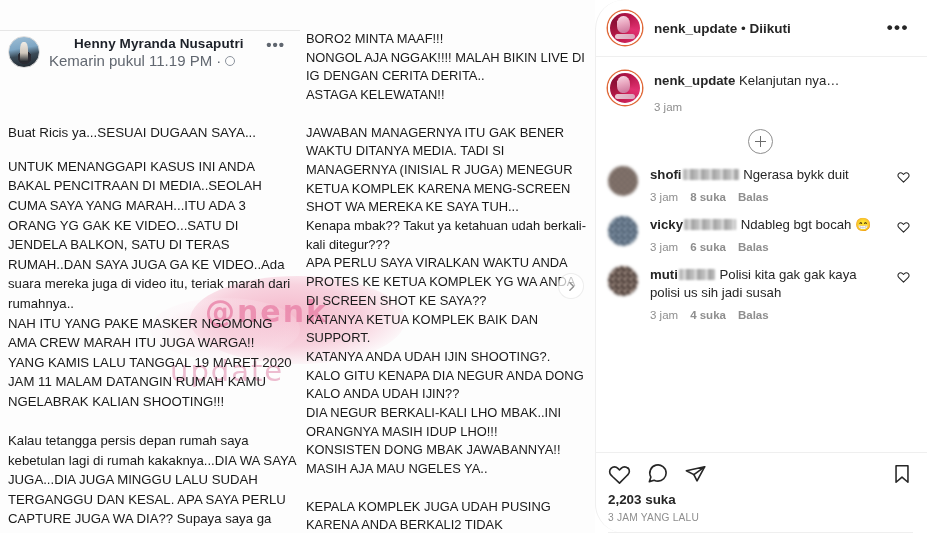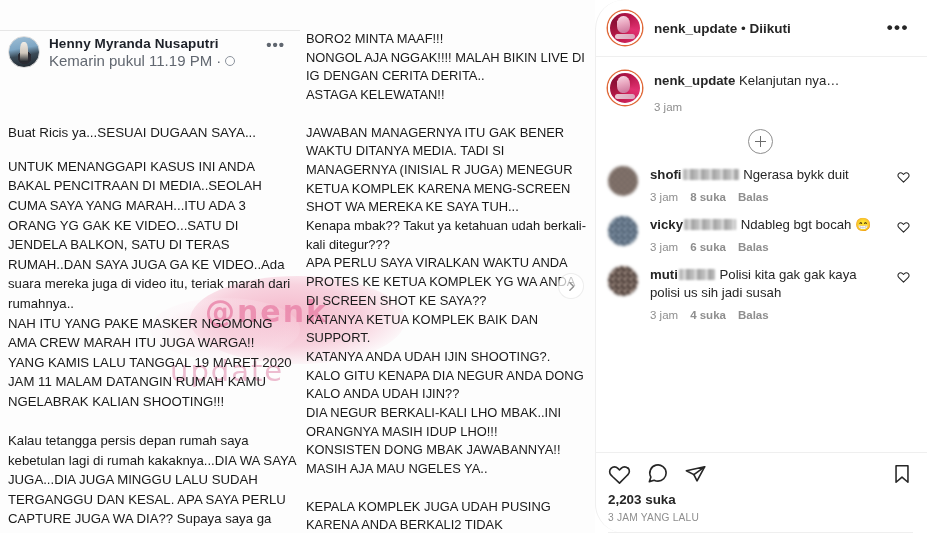--- a/index.html
+++ b/index.html
@@ -89,21 +89,21 @@
     position: relative;
   }
   .fb-avatar::after {
     content:""; position:absolute; left: 38%; top: 16%;
     width: 26%; height: 66%;
     background: linear-gradient(180deg,#f0ece6 0%, #cfc6bb 55%, #1d2228 100%);
     border-radius: 40% 40% 20% 20%;
   }
   .fb-name {
     font-size: 13.5px; font-weight: 700; color: #1d2129;
-    line-height: 16px; letter-spacing: .1px;
+    line-height: 16px; letter-spacing: .1px; margin-left: 25px;
   }
   .fb-sub {
     margin-top: 2px;
     font-size: 15px; color: #616770;
     line-height: 13px;
     display: flex; align-items: center; gap: 4px;
   }
   .globe-ic {
     display:inline-block; width: 10px; height: 10px;
     border-radius: 50%;

